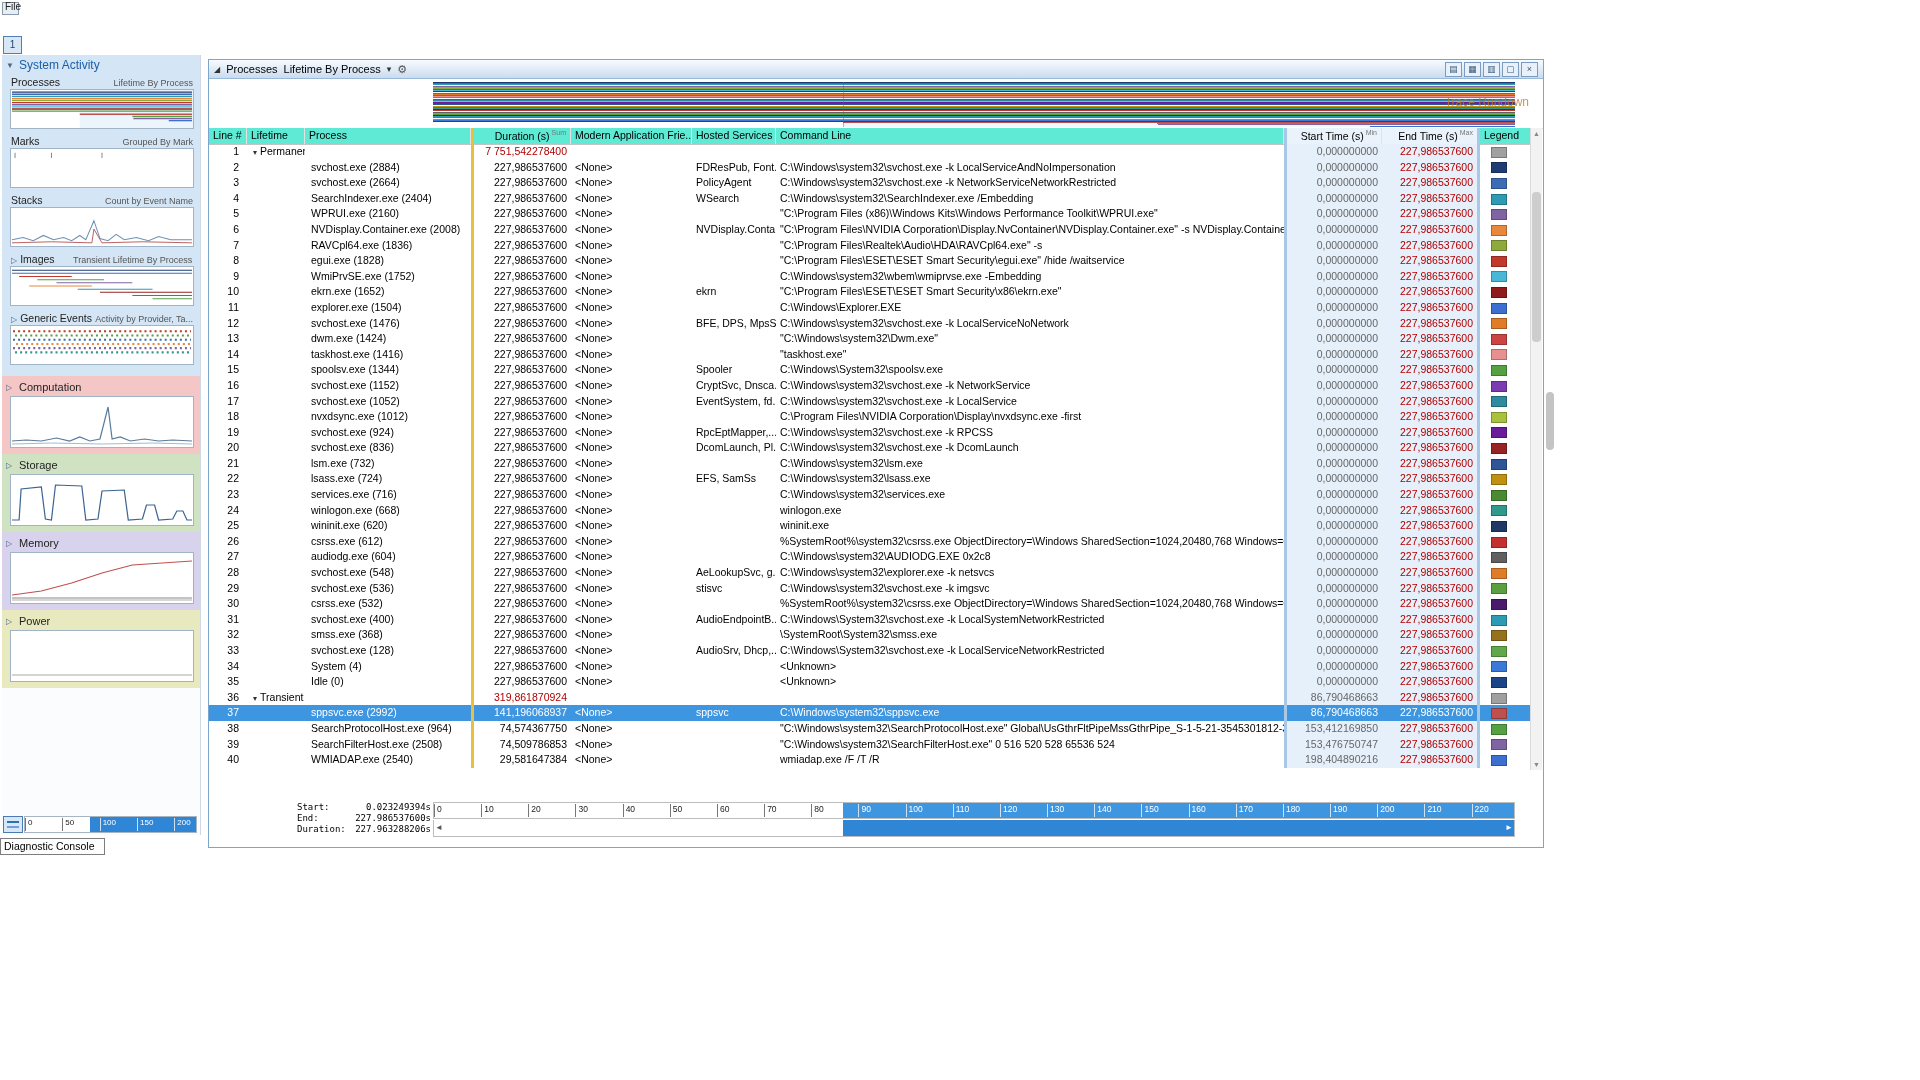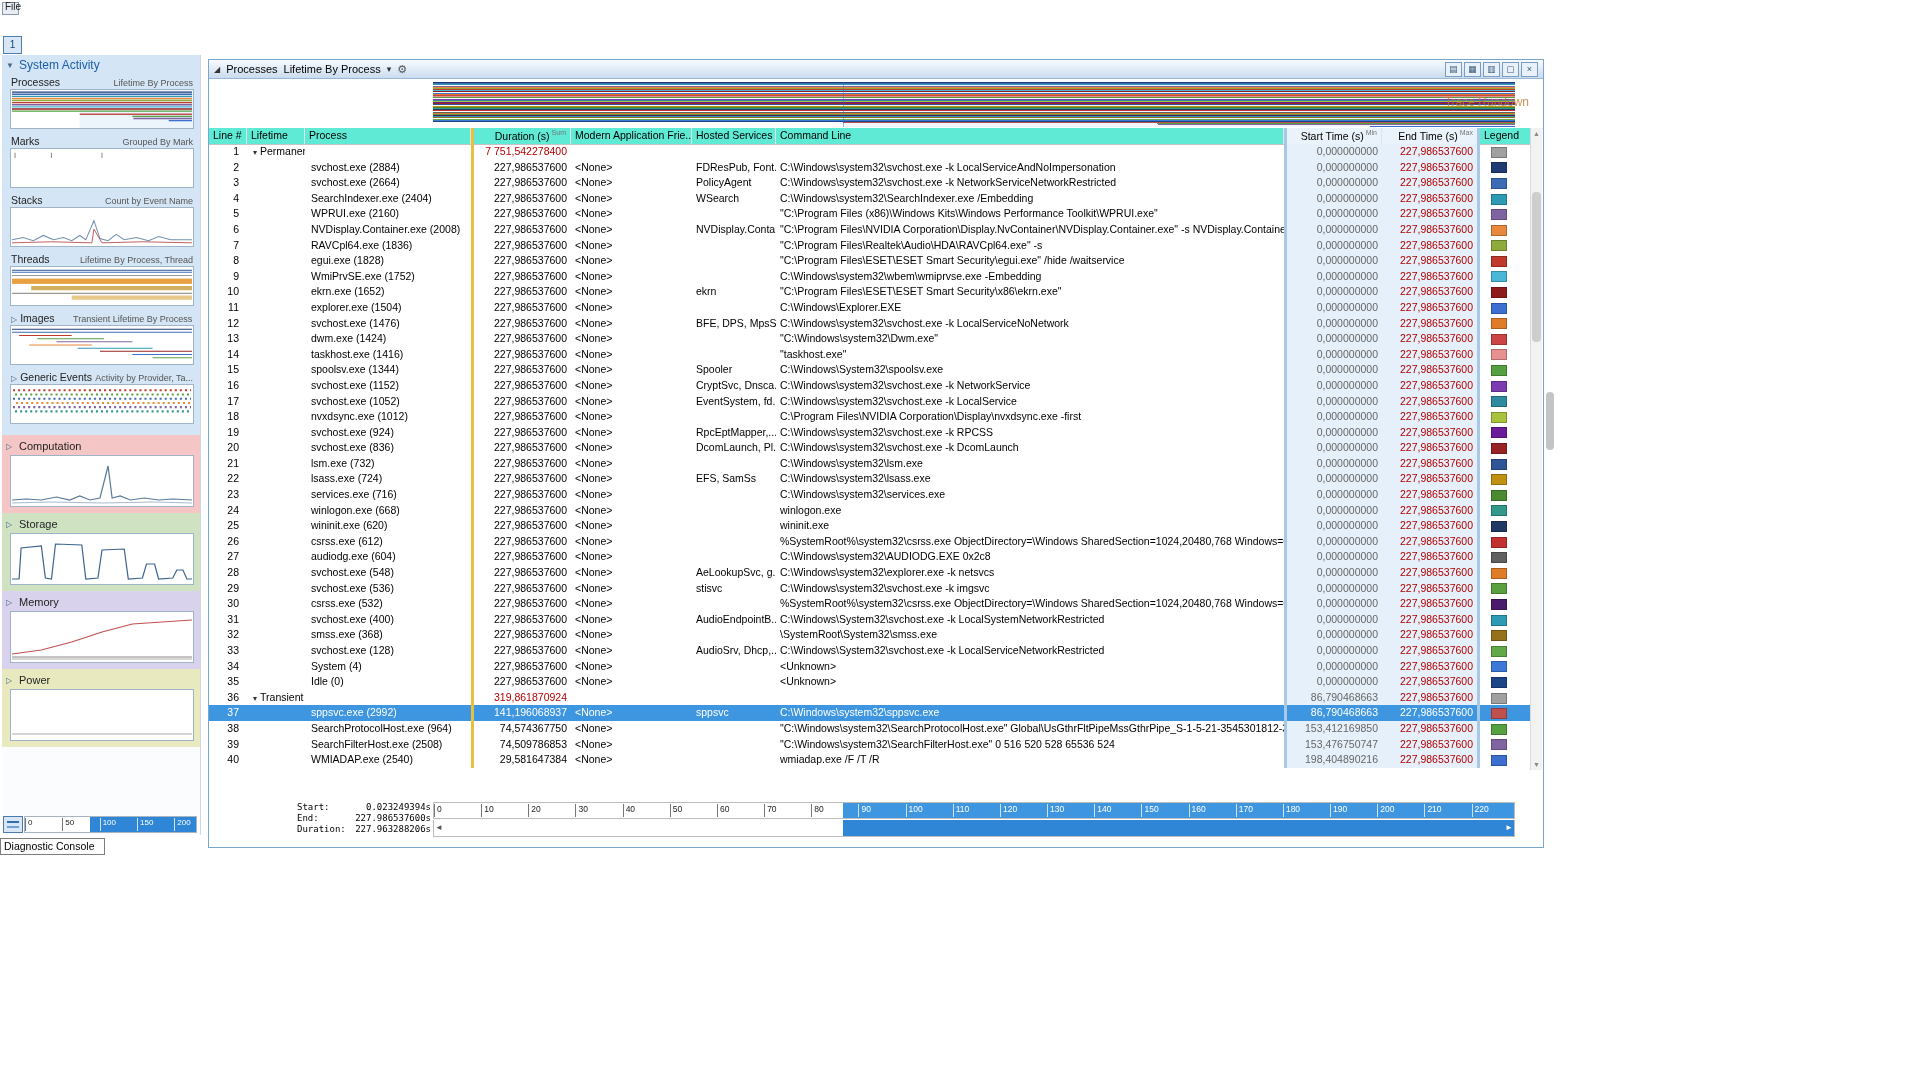--- a/index.html
+++ b/index.html
@@ -167,37 +167,20 @@
           </div>
           <div class="thumb">
             <svg viewBox="0 0 180 36" preserveAspectRatio="none">
               <polyline points="1,30 12,28 22,31 32,26 42,30 52,28 60,31 68,26 74,30 82,12 88,29 96,31 104,25 112,30 124,28 136,31 146,27 158,30 179,30" fill="none" stroke="#7090b0" stroke-width="1"></polyline>
               <polyline points="1,33 40,32 80,33 82,20 90,33 130,32 179,33" fill="none" stroke="#b04040" stroke-width="0.8"></polyline>
             </svg>
           </div>
         </div>
         <div class="graph-item">
           <div class="gi-label">
-            <span class="gi-name">Threads</span>
-            <span class="gi-sub">Lifetime By Process, Thread</span>
-          </div>
-          <div class="thumb">
-            <svg viewBox="0 0 180 36" preserveAspectRatio="none">
-              <line x1="1" y1="3" x2="179" y2="3" stroke="#2f5597"></line>
-              <line x1="1" y1="5" x2="179" y2="5" stroke="#3b6cb5"></line>
-              <line x1="1" y1="8" x2="179" y2="8" stroke="#999"></line>
-              <rect x="1" y="11" width="178" height="5" fill="#e8a040"></rect>
-              <rect x="20" y="18" width="159" height="4" fill="#d2b060"></rect>
-              <line x1="1" y1="25" x2="179" y2="25" stroke="#999"></line>
-              <rect x="60" y="27" width="119" height="4" fill="#e8c888"></rect>
-            </svg>
-          </div>
-        </div>
-        <div class="graph-item">
-          <div class="gi-label">
             <span class="gi-name"><span class="gi-exp">▷</span>Images</span>
             <span class="gi-sub">Transient Lifetime By Process, I...</span>
           </div>
           <div class="thumb">
             <svg viewBox="0 0 180 36" preserveAspectRatio="none">
               <line x1="1" y1="3" x2="179" y2="3" stroke="#1f3b73"></line>
               <line x1="1" y1="6" x2="179" y2="6" stroke="#3b6cb5"></line>
               <line x1="8" y1="9" x2="60" y2="9" stroke="#c0392b"></line>
               <line x1="26" y1="12" x2="92" y2="12" stroke="#55a040"></line>
               <line x1="45" y1="15" x2="120" y2="15" stroke="#8064a2"></line>

